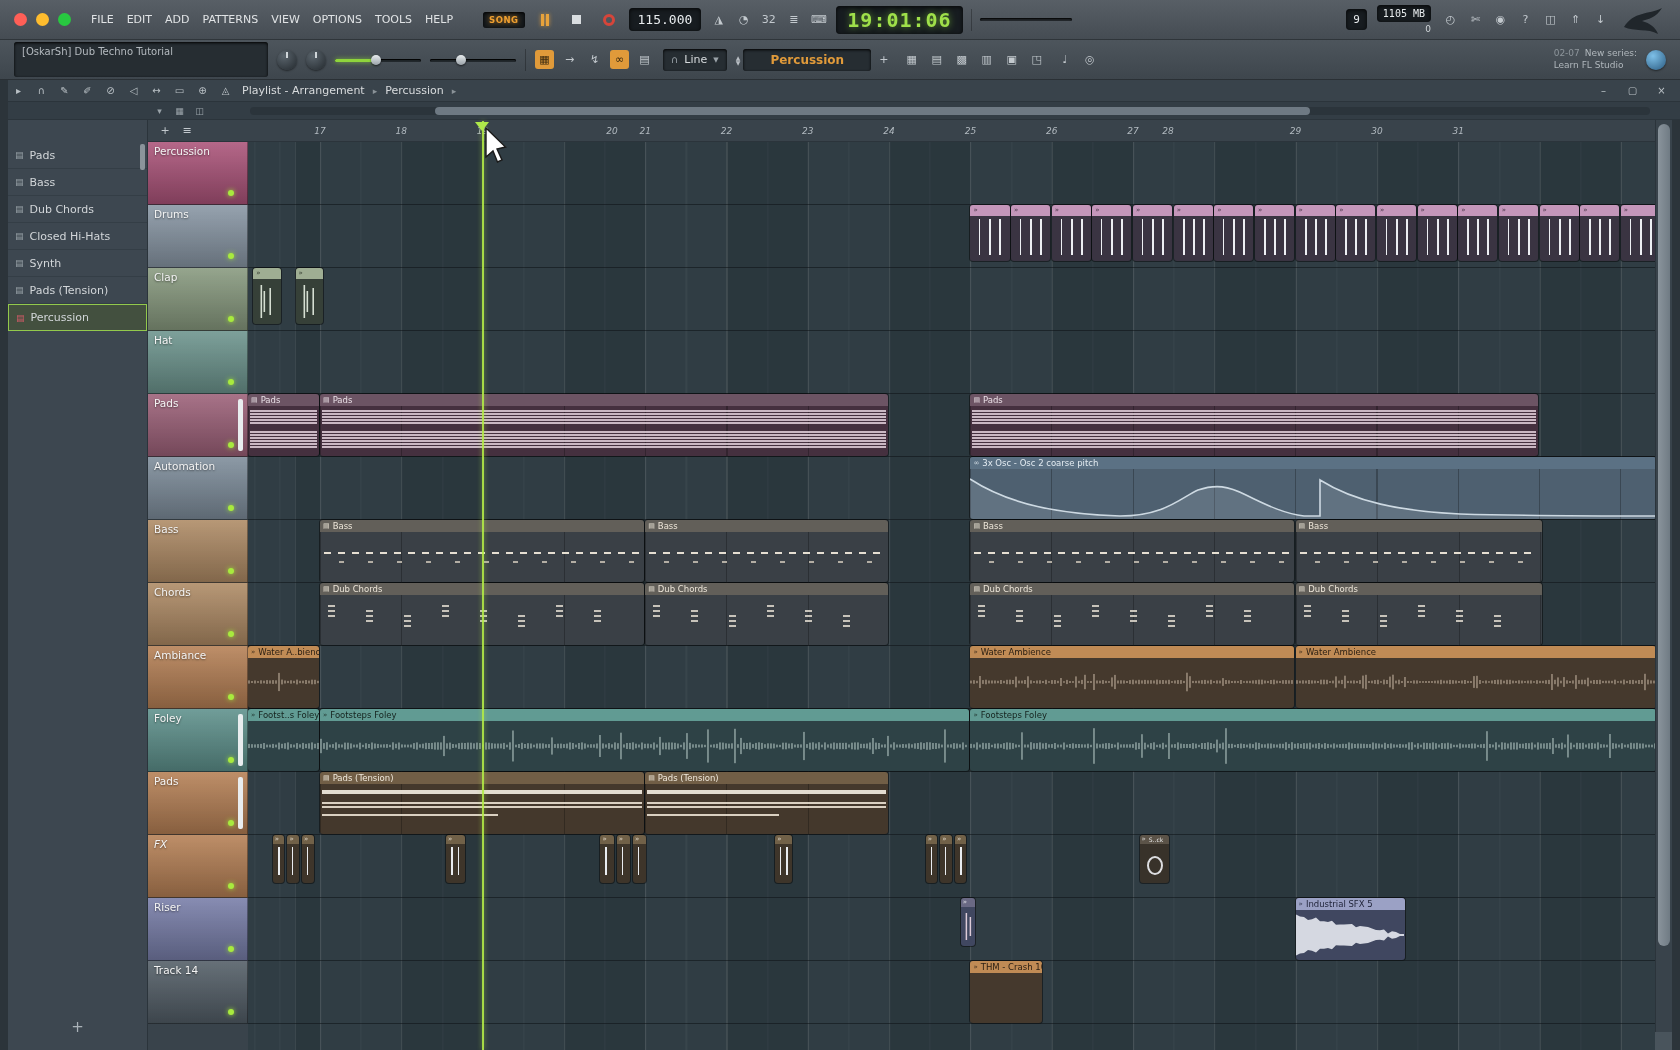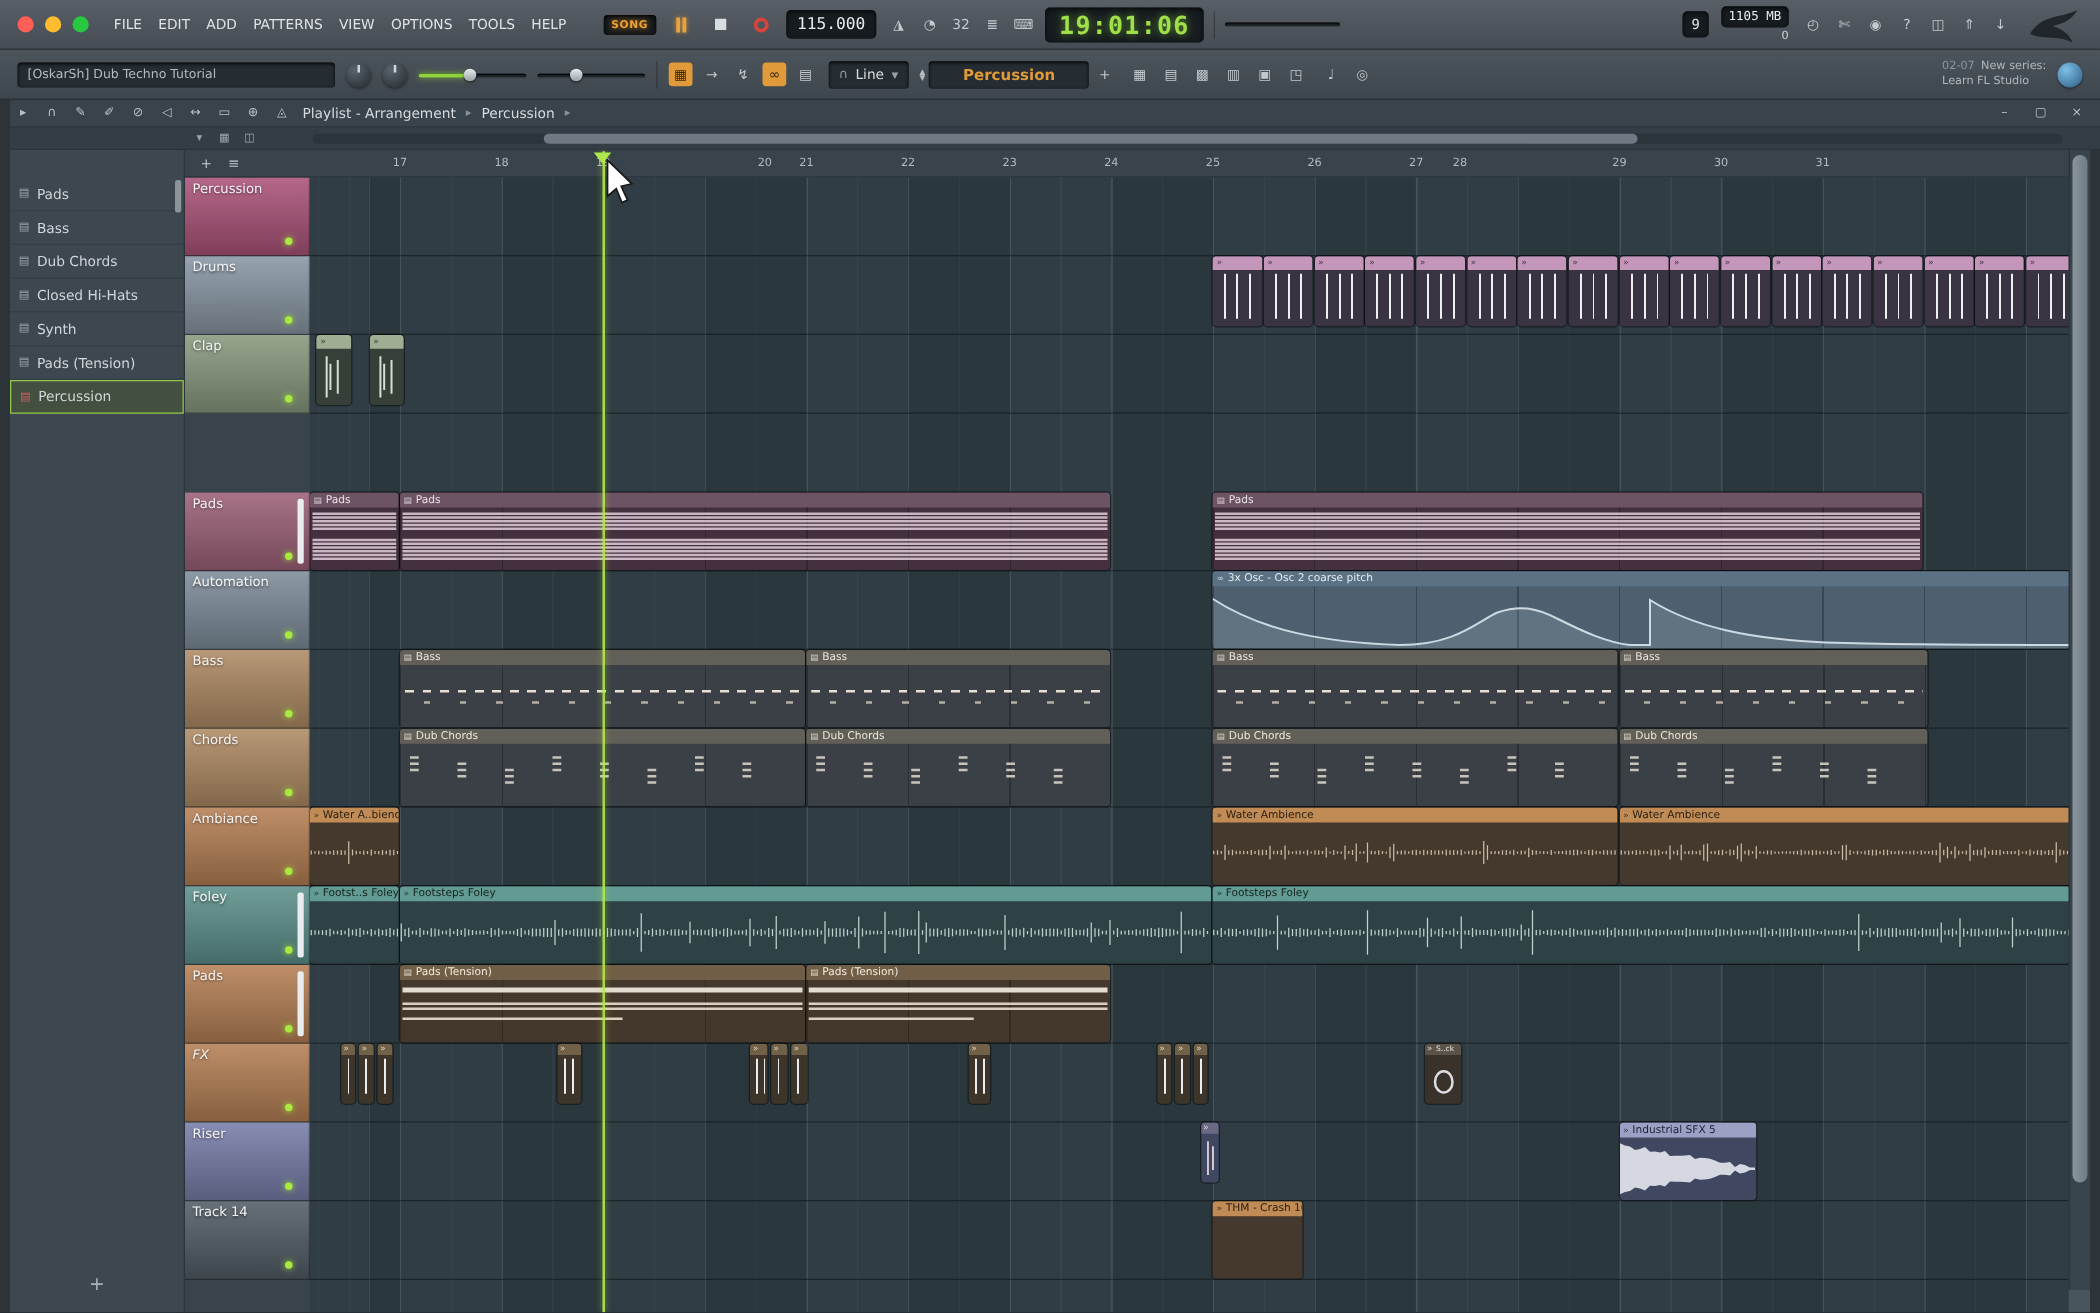--- a/index.html
+++ b/index.html
@@ -34,21 +34,21 @@
   .igroup{display:flex;align-items:center;gap:6px;}
   .ibtn{display:inline-flex;align-items:center;justify-content:center;min-width:19px;height:19px;
     color:#c3c9ce;font-size:11px;cursor:default;}
   .ibtn.accent{background:#e09a3a;color:#3a2a10;border-radius:3px;}
   .mright{margin-left:auto;display:flex;align-items:center;gap:10px;}
   .vd{width:1px;height:22px;background:rgba(0,0,0,.28);}
   
   .toolbar2{position:absolute;left:0;top:40px;width:1680px;height:40px;box-sizing:border-box;
     background:linear-gradient(#4d555c,#3e464d);border-bottom:1px solid #2a3035;
     display:flex;align-items:center;padding:0 14px;gap:9px;}
-  .projfield{width:238px;height:20px;background:#262d32;border-radius:3px;box-shadow:inset 0 1px 3px #000;
+  .projfield{width:238px;height:35px;background:#262d32;border-radius:3px;box-shadow:inset 0 1px 3px #000;
     color:#b4babf;font-size:10px;line-height:20px;padding:0 8px;white-space:nowrap;overflow:hidden;}
   .knob{width:20px;height:20px;border-radius:50%;background:radial-gradient(circle at 35% 30%,#5a646c,#23292e);
     box-shadow:0 1px 2px rgba(0,0,0,.5);position:relative;}
   .knob:after{content:"";position:absolute;left:50%;top:2px;width:2px;height:6px;background:#cfd5d9;transform:translateX(-50%);}
   .slider{width:86px;height:14px;position:relative;}
   .slider .trk{position:absolute;left:0;right:0;top:6px;height:3px;background:#22282c;border-radius:2px;box-shadow:inset 0 1px 1px #000;}
   .slider .fill{position:absolute;left:0;top:6px;height:3px;background:#8fd43c;box-shadow:0 0 5px rgba(143,212,60,.8);border-radius:2px;}
   .slider .hd{position:absolute;top:2px;width:10px;height:10px;border-radius:50%;
     background:linear-gradient(#e8ecee,#9aa2a8);box-shadow:0 1px 2px rgba(0,0,0,.6);}
   .snapbox{height:22px;background:#262d32;border-radius:3px;display:flex;align-items:center;
@@ -83,21 +83,21 @@
   .pitem .pic{font-size:9px;color:#97a0a6;}
   .pitem.sel{border:1px solid #93c94c;background:#43503f;}
   .sbscroll{position:absolute;right:2px;top:24px;width:5px;height:26px;background:#8b949b;border-radius:2px;}
   .sb-plus{position:absolute;bottom:14px;left:50%;transform:translateX(-50%);color:#aab2b8;font-size:15px;}
   
   .rgutter{position:absolute;left:148px;top:120px;width:100px;height:22px;background:#39434b;box-sizing:border-box;
     border-bottom:1px solid #2b343b;display:flex;align-items:center;gap:8px;padding:0 10px;}
   .rgutter .ibtn{min-width:14px;height:14px;font-size:11px;color:#c2c8cd;}
   .ruler{position:absolute;left:248px;top:120px;width:1407px;height:22px;background:#39434b;box-sizing:border-box;
     border-bottom:1px solid #2b343b;overflow:hidden;}
-  .rnum{position:absolute;top:6px;width:24px;margin-left:-12px;text-align:center;font-size:9px;color:#b2bac0;}
+  .rnum{position:absolute;top:6px;width:24px;margin-left:-12px;text-align:center;font-size:9px;color:#b2bac0;font-style:italic;}
   
   .rows{position:absolute;left:148px;top:142px;width:1507px;height:908px;background:#39434b;overflow:hidden;}
   .gridbg{position:absolute;left:100px;top:0;width:1407px;height:100%;background-color:#2c3940;
     background-image:
       repeating-linear-gradient(90deg,rgba(255,255,255,.018) 0 81.3px,rgba(0,0,0,.045) 81.3px 162.6px),
       repeating-linear-gradient(90deg,rgba(255,255,255,.04) 0 1px,transparent 1px 40.65px),
       repeating-linear-gradient(90deg,rgba(255,255,255,.085) 0 1px,transparent 1px 81.3px);
     background-position:72px 0,31.35px 0,72px 0;}
   .row{position:absolute;left:0;width:100%;height:63px;}
   .rline{position:absolute;left:0;right:0;bottom:0;height:1px;background:rgba(12,18,22,.55);}
@@ -543,20 +543,28 @@
               </svg>
             </div>
           </div>
         </div>
         <div class="thead" style="background-image: linear-gradient(rgba(255, 255, 255, 0.12), rgba(0, 0, 0, 0.25)); background-color: rgb(135, 153, 126);">
           <span class="tname">Clap</span>
           <div class="led"></div>
         </div>
         <div class="rline"></div>
       </div>
+      <div class="row" style="top: 189px;">
+        <div class="lane"></div>
+        <div class="thead" style="background-image: linear-gradient(rgba(255, 255, 255, 0.12), rgba(0, 0, 0, 0.25)); background-color: rgb(108, 148, 141);">
+          <span class="tname">Hat</span>
+          <div class="led"></div>
+        </div>
+        <div class="rline"></div>
+      </div>
       <div class="row" style="top: 252px;">
         <div class="lane">
           <div class="clip k-pads" style="left: 0px; width: 70.5px;">
             <div class="ch">
               <span class="g">▤</span>
               <span>Pads</span>
             </div>
             <div class="cb">
               <div class="nl" style="top: 4px;"></div>
               <div class="nl" style="top: 7px;"></div>

